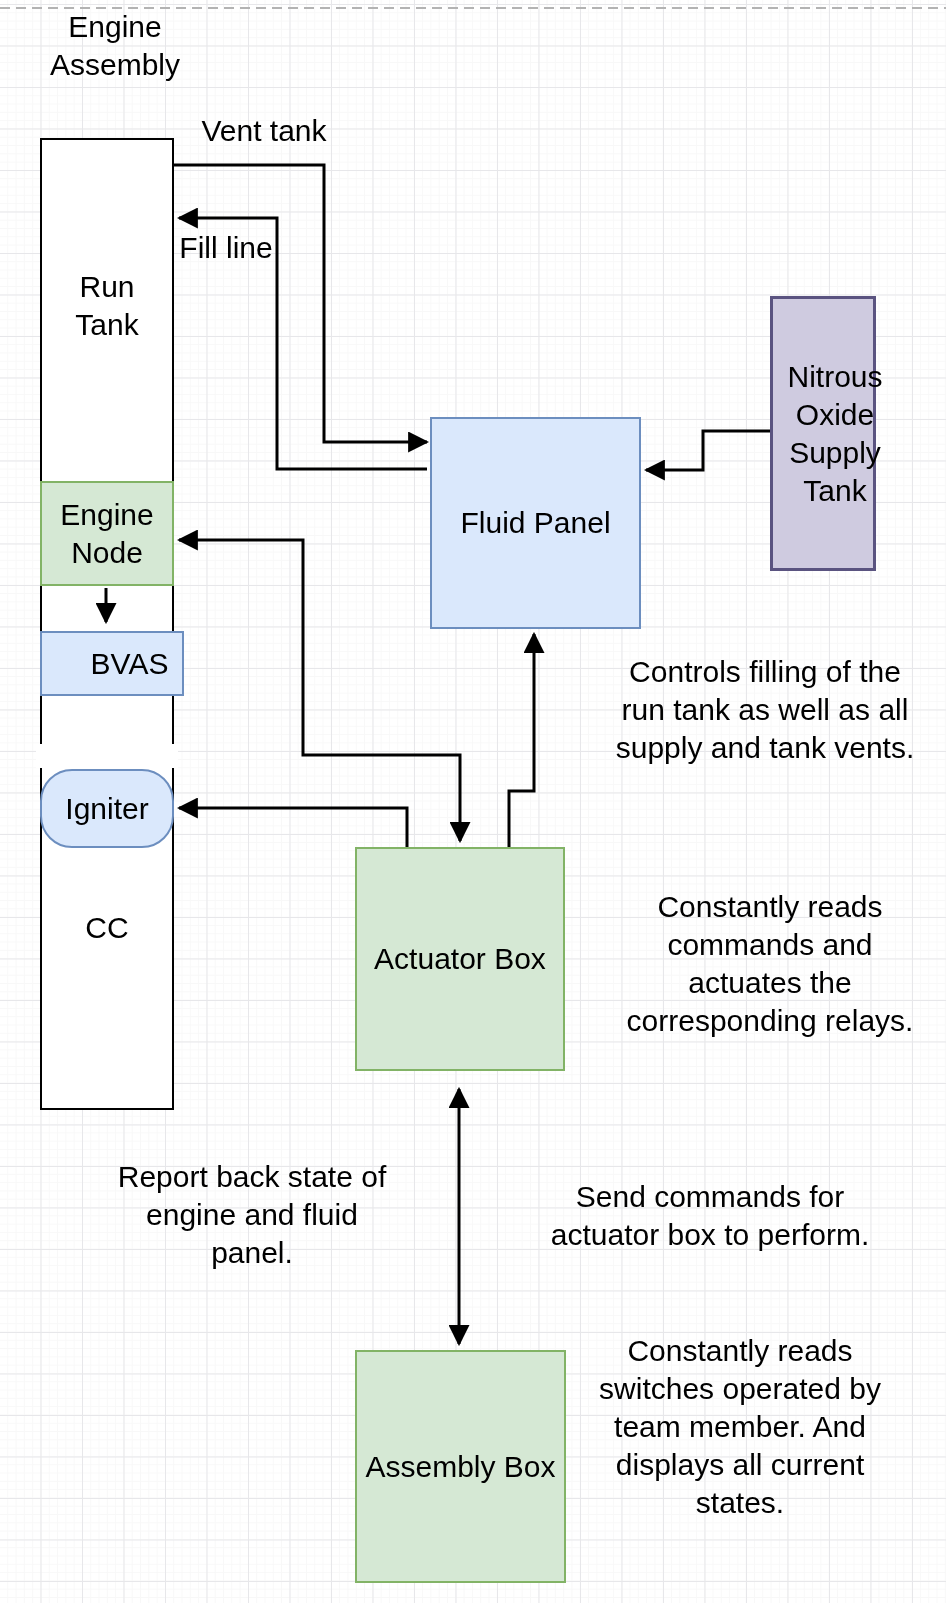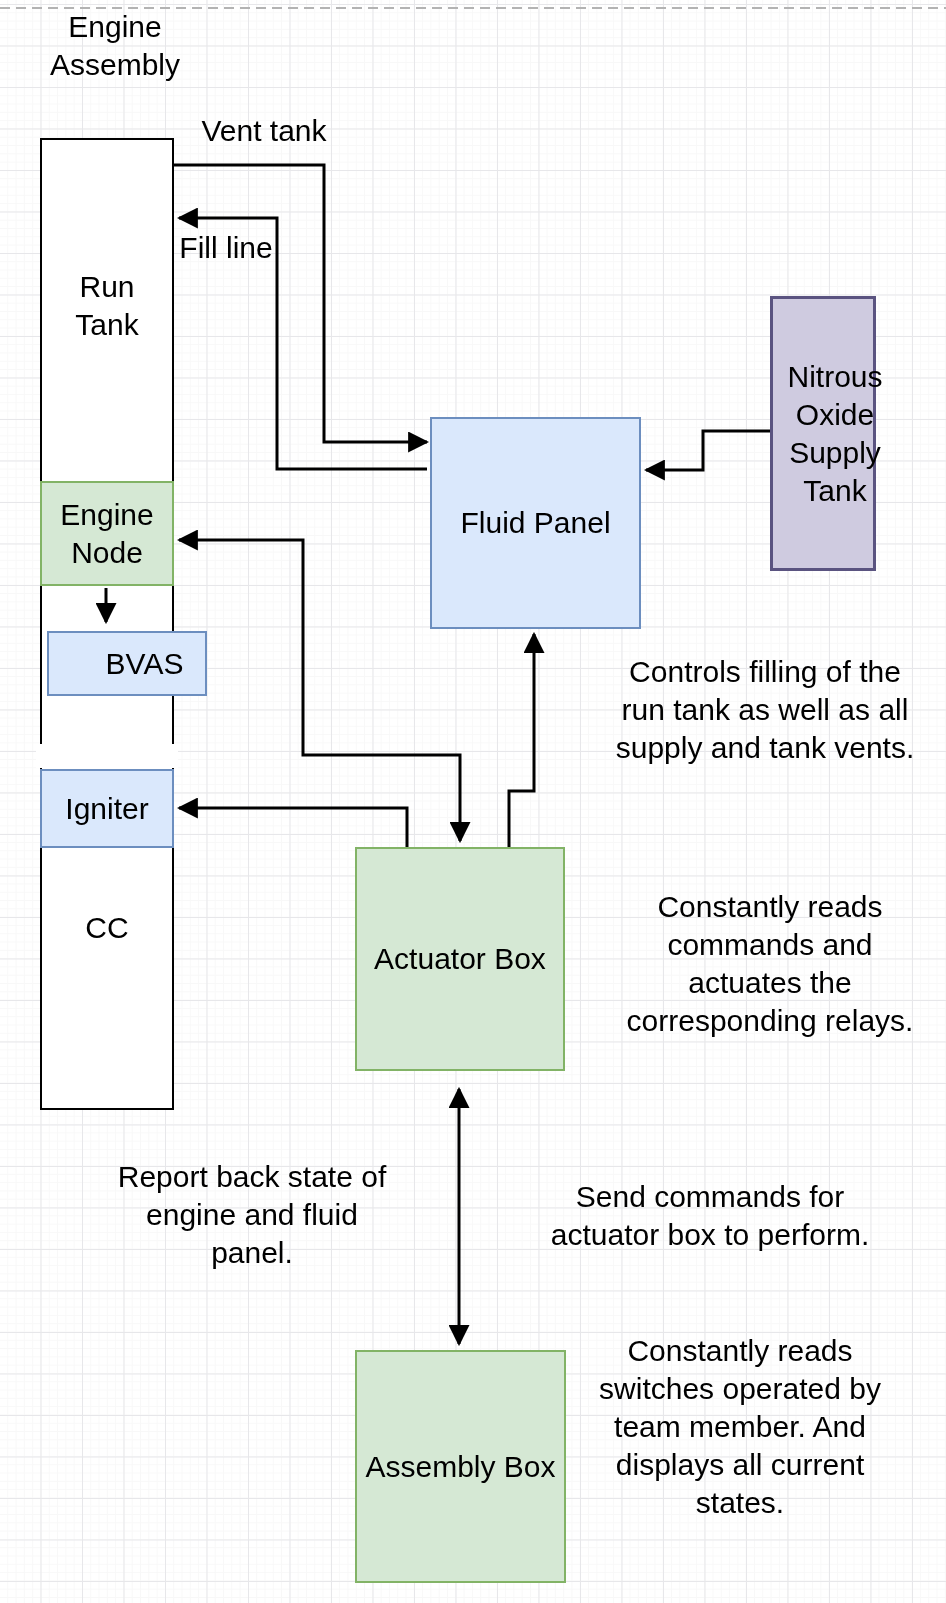--- a/index.html
+++ b/index.html
@@ -24,22 +24,22 @@
     display:flex;align-items:center;justify-content:center;
     text-align:center;font-size:30px;line-height:38px;
   }
   .outer-rect{left:40px;top:138px;width:134px;height:972px;border:2px solid #000;background:#fff;z-index:1;}
   .free-label{position:absolute;text-align:center;font-size:30px;line-height:38px;z-index:3;}
   .mask{position:absolute;left:36px;top:744px;width:142px;height:24px;background:#fff;z-index:2;}
   .green{background:var(--green-fill);border:2px solid var(--green-stroke);}
   .blue{background:var(--blue-fill);border:2px solid var(--blue-stroke);}
   .purple{background:var(--purple-fill);border:3px solid var(--purple-stroke);}
   .engine-node{left:40px;top:481px;width:134px;height:105px;z-index:3;}
-  .bvas{left:47px;top:631px;width:160px;height:65px;z-index:3;padding-left:35px;}
-  .igniter{left:40px;top:769px;width:134px;height:79px;z-index:3;}
+  .bvas{left:40px;top:631px;width:144px;height:65px;z-index:3;padding-left:35px;}
+  .igniter{left:40px;top:769px;width:134px;height:79px;z-index:3;border-radius:32px;}
   .fluid-panel{left:430px;top:417px;width:211px;height:212px;z-index:3;}
   .nitrous{left:770px;top:296px;width:106px;height:275px;z-index:3;padding-left:24px;}
   .actuator{left:355px;top:847px;width:210px;height:224px;z-index:3;}
   .control{left:355px;top:1350px;width:211px;height:233px;z-index:3;}
   .run-tank-label{left:40px;top:268px;width:134px;}
   .cc-label{left:40px;top:909px;width:134px;}
   .title-label{left:30px;top:8px;width:170px;}
   .vent-label{left:194px;top:112px;width:140px;}
   .fill-label{left:166px;top:229px;width:120px;}
   .note-fluid{left:590px;top:653px;width:350px;}

